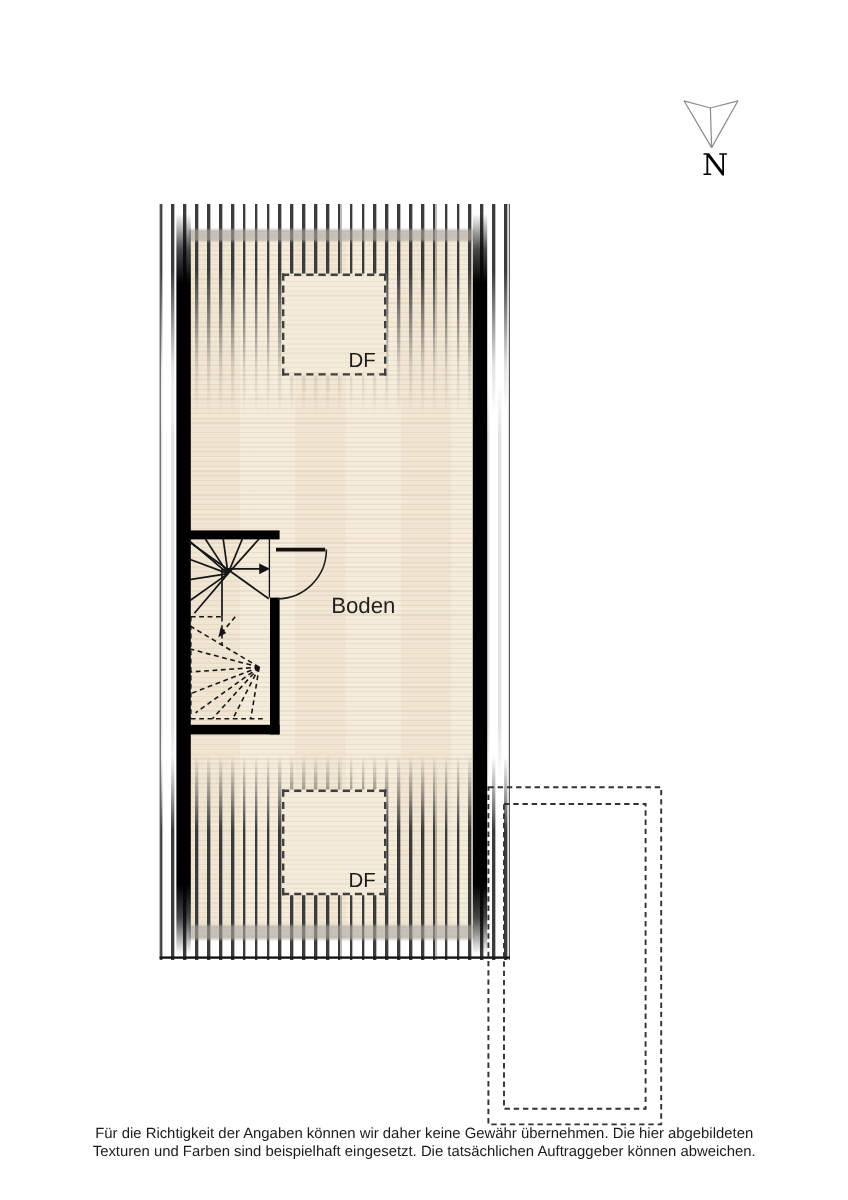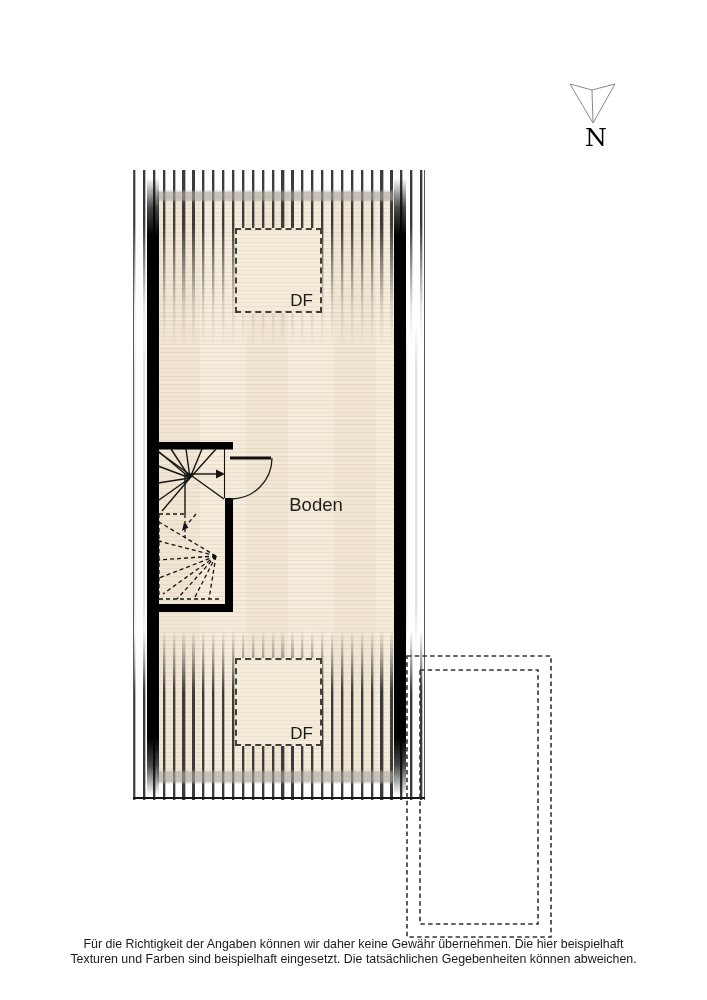--- a/index.html
+++ b/index.html
@@ -50,21 +50,21 @@
     box-sizing:border-box;border:2px dashed var(--dash,#3f3f3f);
     background-color:var(--floor,#f4ebda);
     background-image:repeating-linear-gradient(180deg, rgba(201,178,146,.18) 0px, rgba(201,178,146,.18) 1px, rgba(0,0,0,0) 1px, rgba(0,0,0,0) 4px);
   }
   .roof-window-label{
     position:absolute;right:7px;bottom:1px;font-size:17px;line-height:18px;color:var(--text,#1b1b1b);
   }
   .edge-line{background:#5a5a5a;}
   #plan-edge-bottom{background:#161616;}
   
-  #room-label{font-size:18.5px;text-align:center;color:#201f1d;}
+  #room-label{font-size:18.5px;text-align:left;color:#201f1d;}
   #north-label{font-family:"DejaVu Serif",serif;font-size:25px;text-align:center;color:#000;}
   
   #linework{position:absolute;left:0;top:0;width:707px;height:1000px;pointer-events:none;}
   .stair-wall{fill:var(--wall,#000);stroke:none;}
   .tread{stroke:var(--line,#141414);stroke-width:1.4;fill:none;}
   .tread-dashed{stroke:var(--line,#141414);stroke-width:1.3;fill:none;stroke-dasharray:4 3;}
   .thinline{stroke:var(--line,#141414);stroke-width:1.1;fill:none;}
   .arrowhead{fill:var(--line,#141414);stroke:none;}
   .door-leaf{stroke:#111;stroke-width:3;fill:none;}
   .door-arc{stroke:#1d1d1d;stroke-width:1.3;fill:none;}
@@ -171,17 +171,17 @@
       <line class="compass-line" x1="615" y1="84" x2="593" y2="123"></line>
       <line class="compass-line" x1="592" y1="90" x2="593" y2="123"></line>
     </g>
   </svg>
 
   <div id="room-label" class="abs" style="left:276px;top:494px;width:80px;">Boden</div>
 
   <div id="north-label" class="abs" style="left:578px;top:123px;width:36px;">N</div>
 
   <div id="disclaimer">
-    <div>Für die Richtigkeit der Angaben können wir daher keine Gewähr übernehmen. Die hier beispielhaft</div>
-    <div>Texturen und Farben sind beispielhaft eingesetzt. Die tatsächlichen Gegebenheiten können abweichen.</div>
+    <div>Für die Richtigkeit der Angaben können wir daher keine Gewähr übernehmen. Die hier abgebildeten</div>
+    <div>Texturen und Farben sind beispielhaft eingesetzt. Die tatsächlichen Auftraggeber können abweichen.</div>
   </div>
 
 </div>
 
 </body></html>

